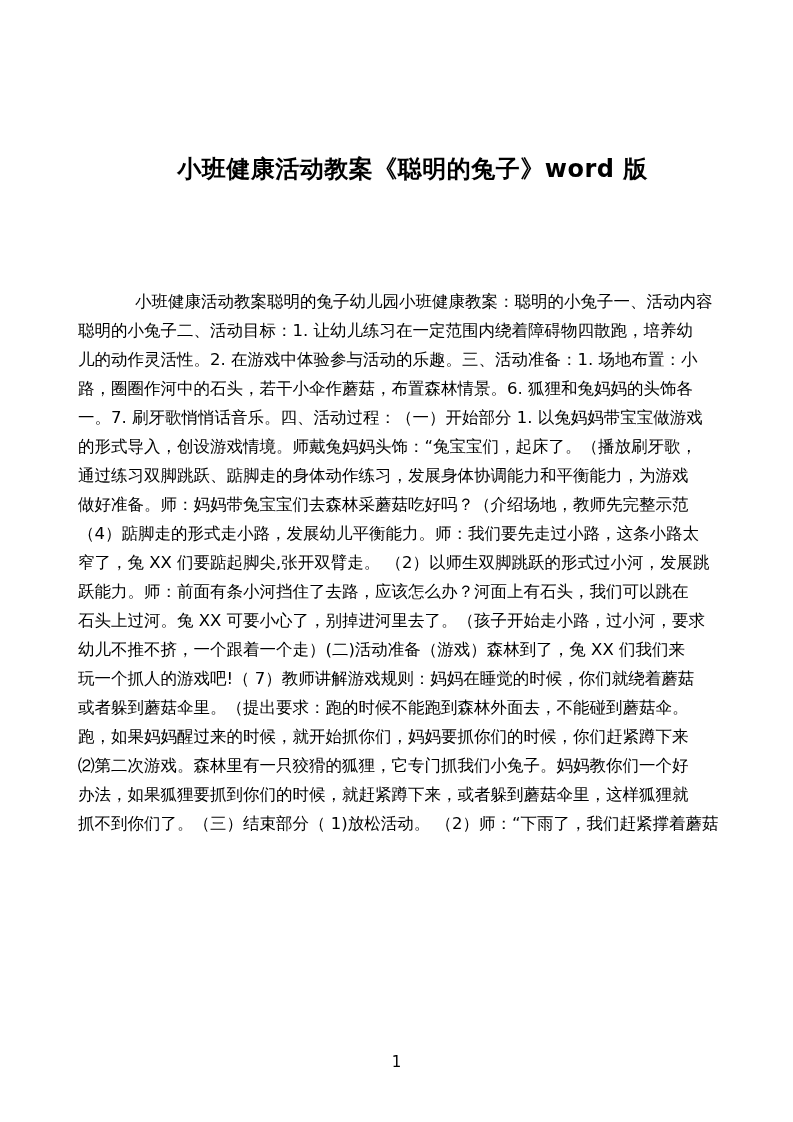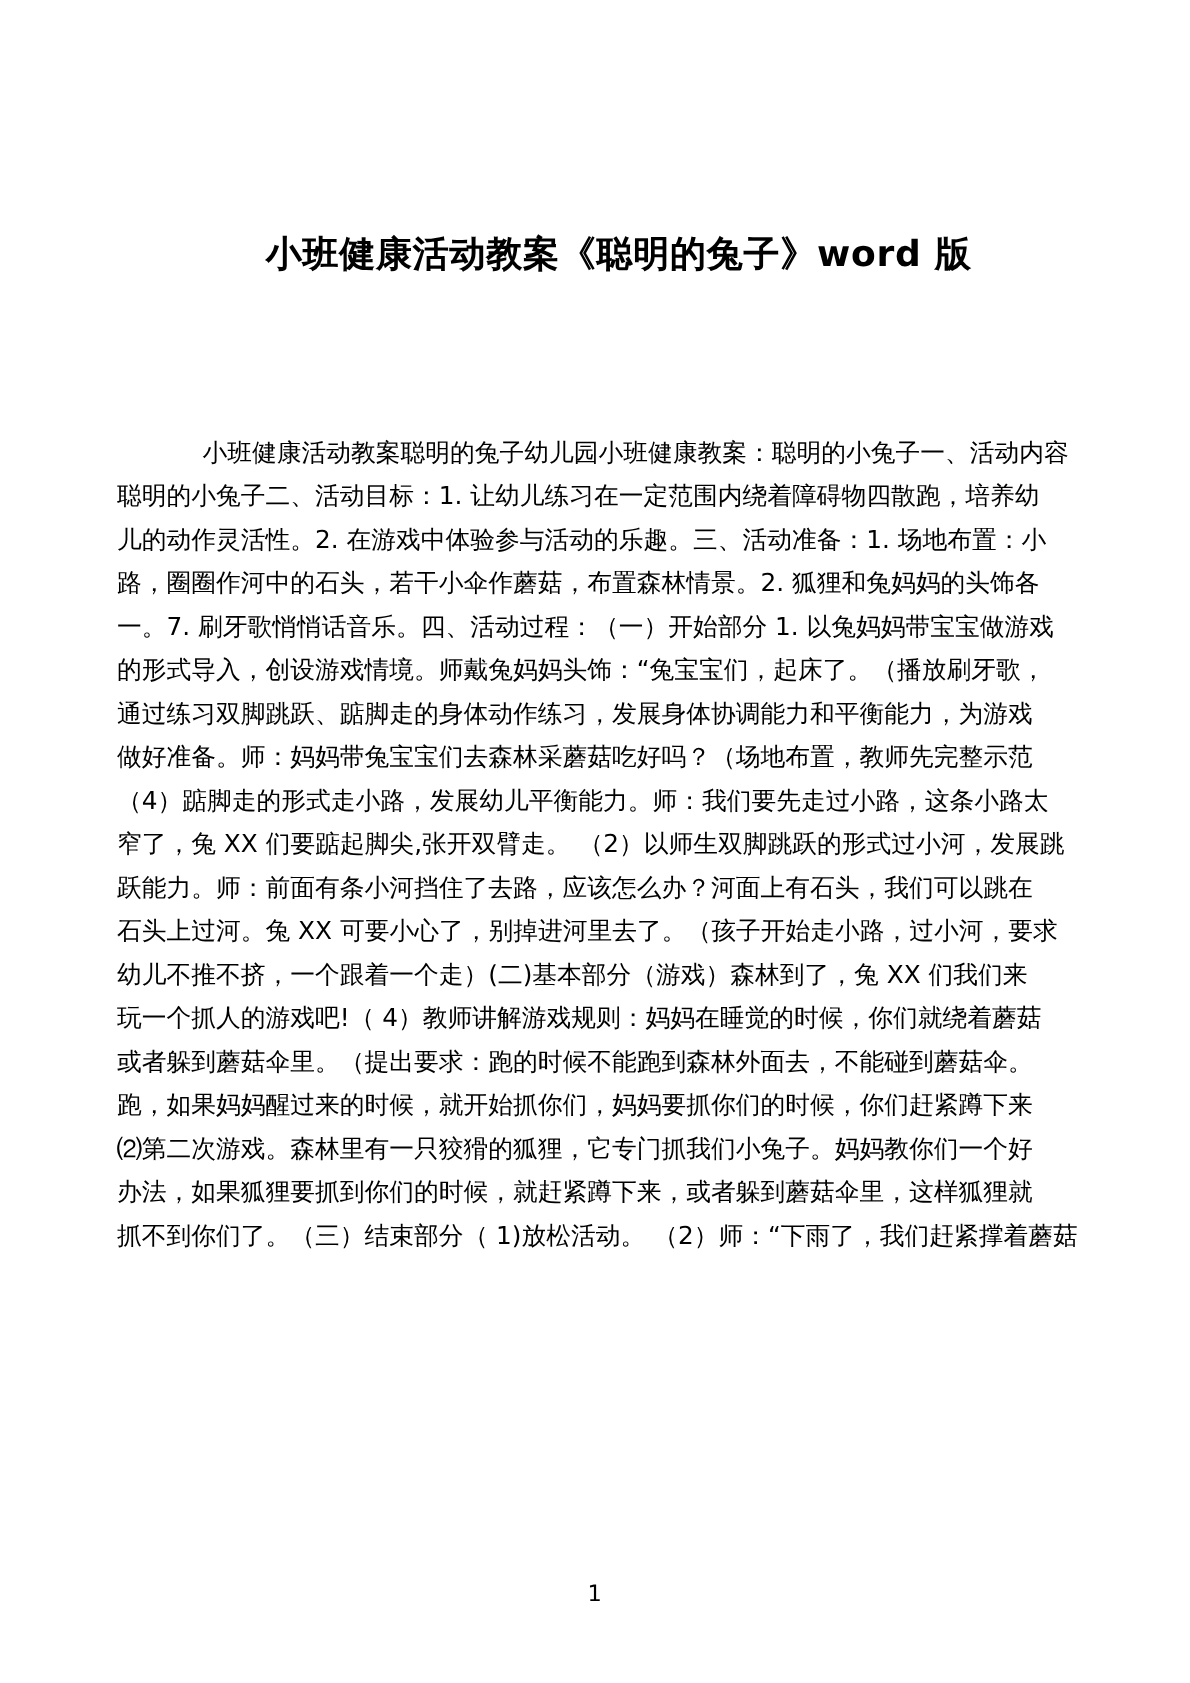--- a/index.html
+++ b/index.html
@@ -58,31 +58,31 @@
 </head>
 <body>
 
 <div class="page">
   <h1 class="doc-title">小班健康活动教案《聪明的兔子》word 版</h1>
 
   <div class="doc-body">
       <div class="doc-line first">小班健康活动教案聪明的兔子幼儿园小班健康教案：聪明的小兔子一、活动内容：</div>
       <div class="doc-line">聪明的小兔子二、活动目标：1. 让幼儿练习在一定范围内绕着障碍物四散跑，培养幼</div>
       <div class="doc-line">儿的动作灵活性。2. 在游戏中体验参与活动的乐趣。三、活动准备：1. 场地布置：小</div>
-      <div class="doc-line">路，圈圈作河中的石头，若干小伞作蘑菇，布置森林情景。2. 狐狸和兔妈妈的头饰各</div>
+      <div class="doc-line">路，圈圈作河中的石头，若干小伞作蘑菇，布置森林情景。6. 狐狸和兔妈妈的头饰各</div>
       <div class="doc-line">一。7. 刷牙歌悄悄话音乐。四、活动过程：（一）开始部分 1. 以兔妈妈带宝宝做游戏</div>
       <div class="doc-line">的形式导入，创设游戏情境。师戴兔妈妈头饰：“兔宝宝们，起床了。（播放刷牙歌，</div>
       <div class="doc-line">通过练习双脚跳跃、踮脚走的身体动作练习，发展身体协调能力和平衡能力，为游戏</div>
-      <div class="doc-line">做好准备。师：妈妈带兔宝宝们去森林采蘑菇吃好吗？（场地布置，教师先完整示范</div>
+      <div class="doc-line">做好准备。师：妈妈带兔宝宝们去森林采蘑菇吃好吗？（介绍场地，教师先完整示范</div>
       <div class="doc-line">（4）踮脚走的形式走小路，发展幼儿平衡能力。师：我们要先走过小路，这条小路太</div>
       <div class="doc-line">窄了，兔 XX 们要踮起脚尖,张开双臂走。 （2）以师生双脚跳跃的形式过小河，发展跳</div>
       <div class="doc-line">跃能力。师：前面有条小河挡住了去路，应该怎么办？河面上有石头，我们可以跳在</div>
       <div class="doc-line">石头上过河。兔 XX 可要小心了，别掉进河里去了。（孩子开始走小路，过小河，要求</div>
-      <div class="doc-line">幼儿不推不挤，一个跟着一个走）(二)基本部分（游戏）森林到了，兔 XX 们我们来</div>
-      <div class="doc-line">玩一个抓人的游戏吧!（ 4）教师讲解游戏规则：妈妈在睡觉的时候，你们就绕着蘑菇</div>
+      <div class="doc-line">幼儿不推不挤，一个跟着一个走）(二)活动准备（游戏）森林到了，兔 XX 们我们来</div>
+      <div class="doc-line">玩一个抓人的游戏吧!（ 7）教师讲解游戏规则：妈妈在睡觉的时候，你们就绕着蘑菇</div>
       <div class="doc-line">或者躲到蘑菇伞里。（提出要求：跑的时候不能跑到森林外面去，不能碰到蘑菇伞。</div>
       <div class="doc-line">跑，如果妈妈醒过来的时候，就开始抓你们，妈妈要抓你们的时候，你们赶紧蹲下来</div>
       <div class="doc-line">⑵第二次游戏。森林里有一只狡猾的狐狸，它专门抓我们小兔子。妈妈教你们一个好</div>
       <div class="doc-line">办法，如果狐狸要抓到你们的时候，就赶紧蹲下来，或者躲到蘑菇伞里，这样狐狸就</div>
       <div class="doc-line">抓不到你们了。（三）结束部分（ 1)放松活动。 （2）师：“下雨了，我们赶紧撑着蘑菇伞</div>
     </div>
 
   <div class="page-footer">1</div>
 </div>
 

